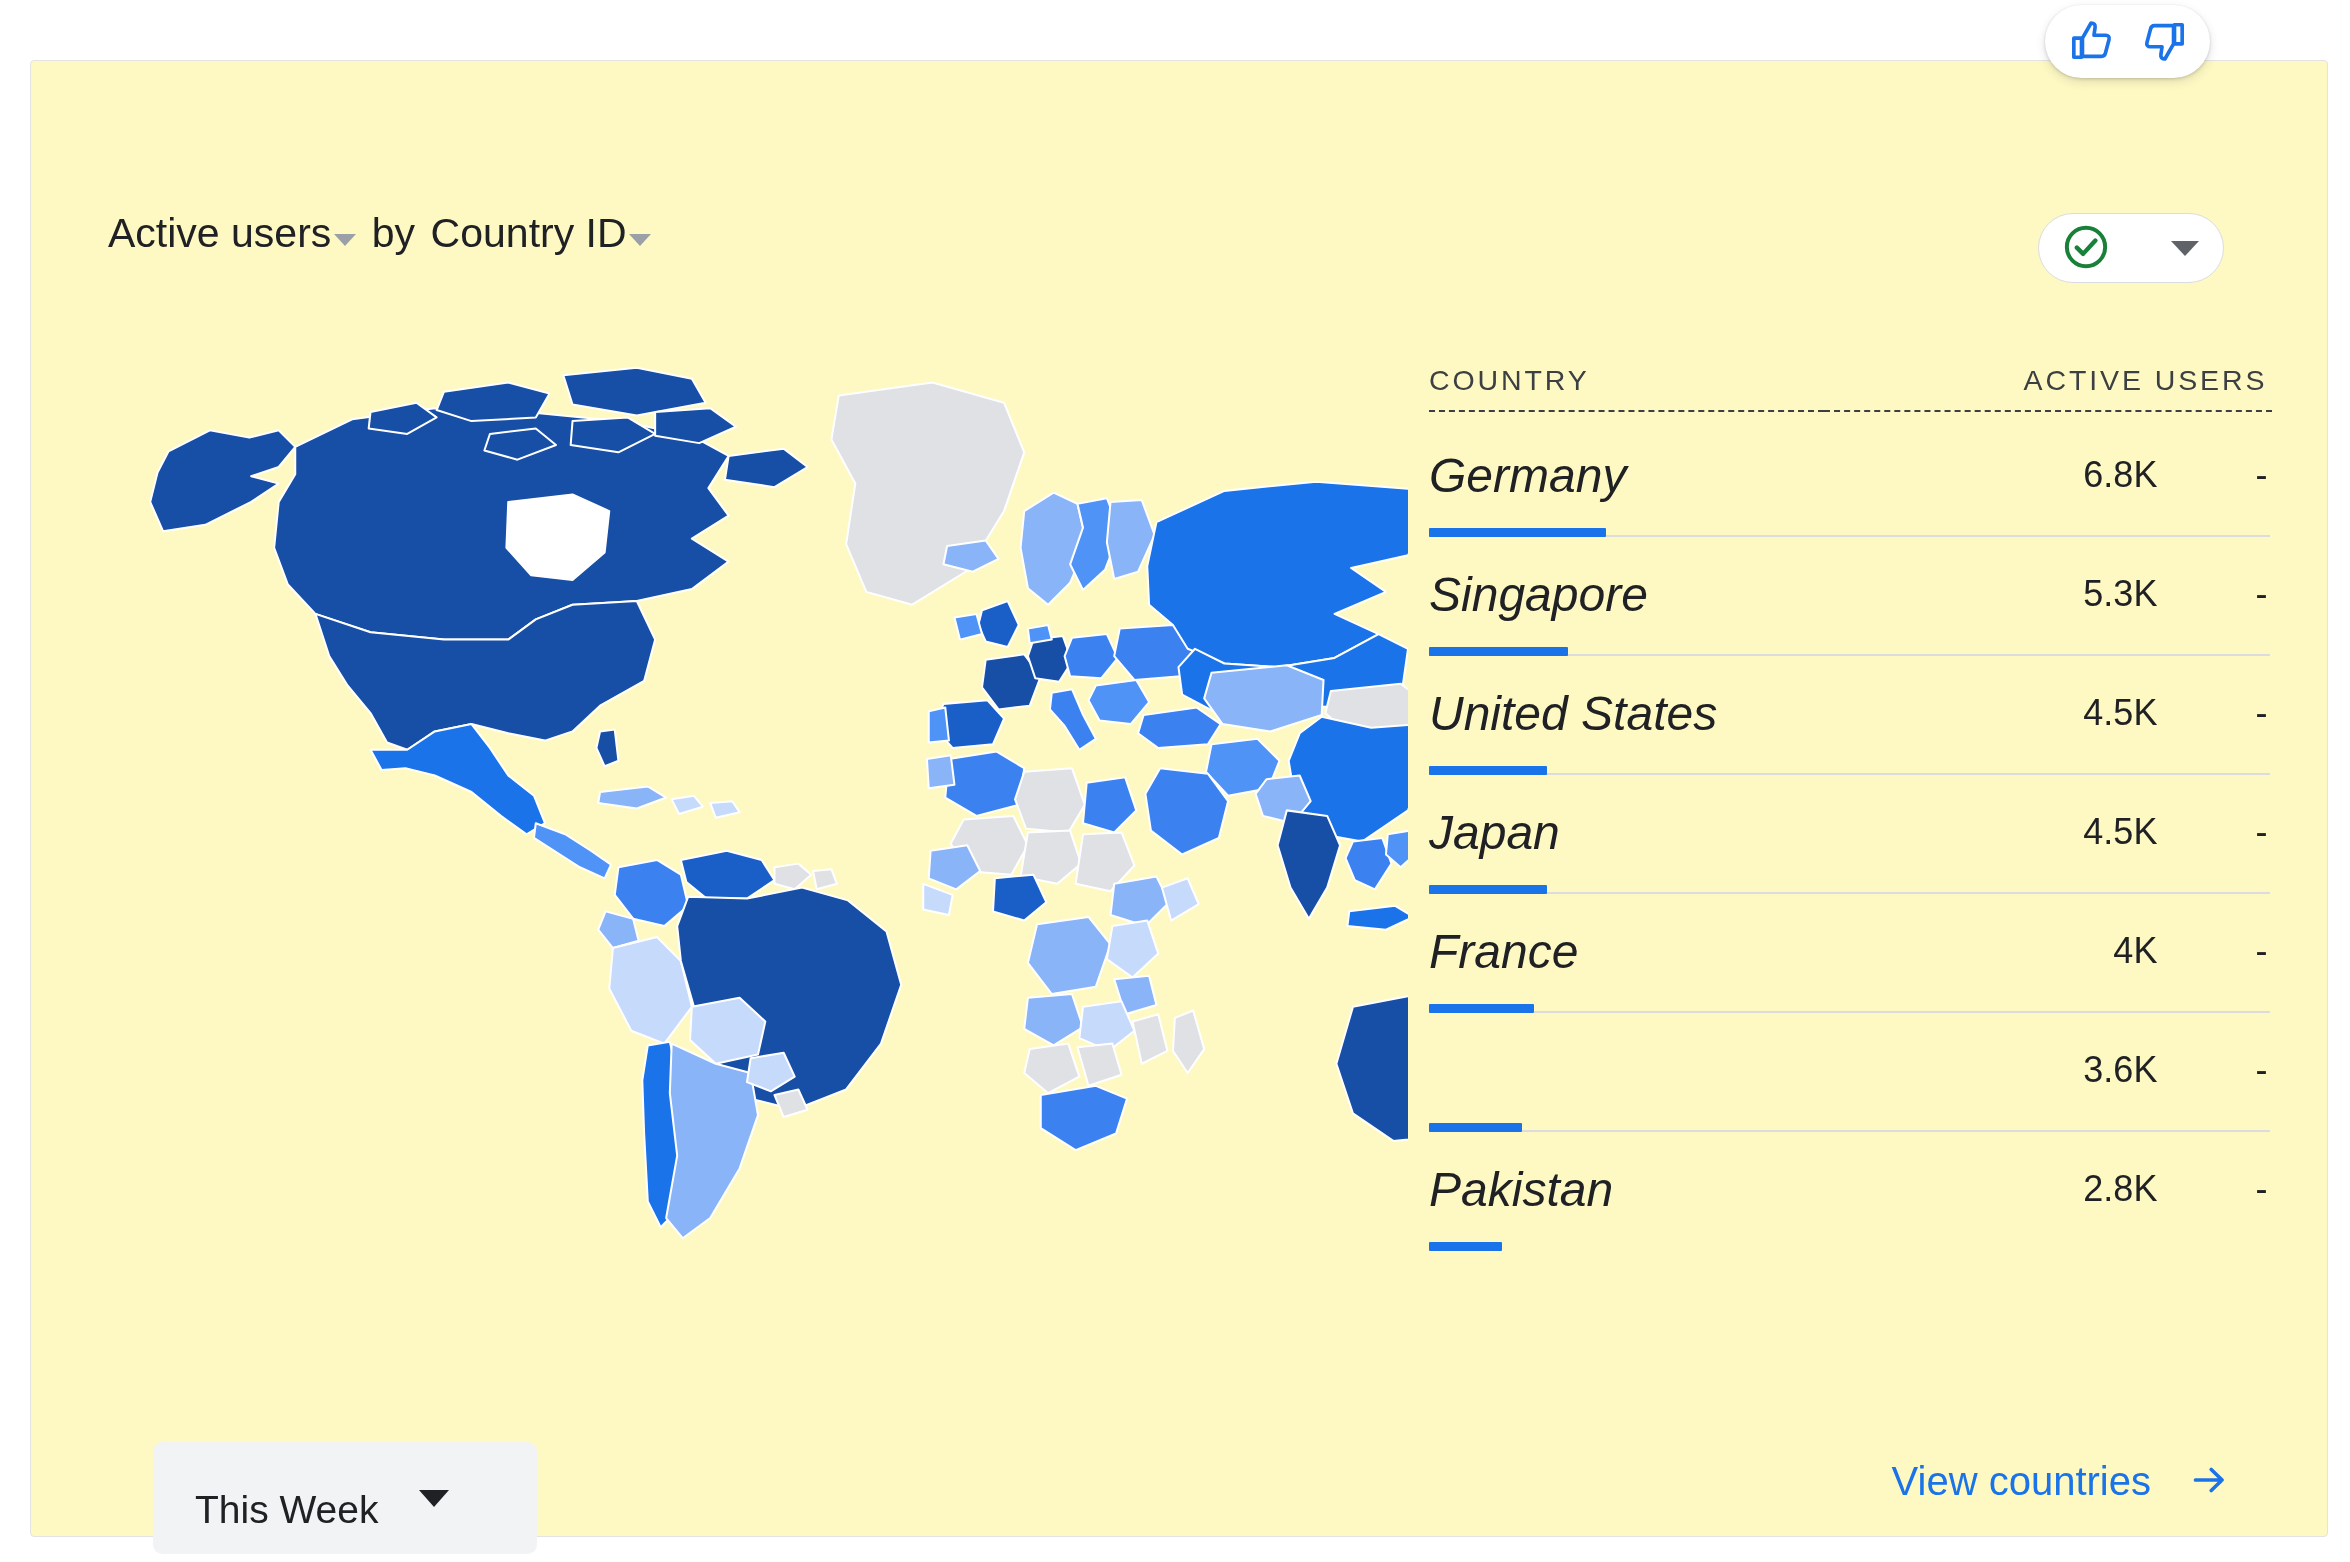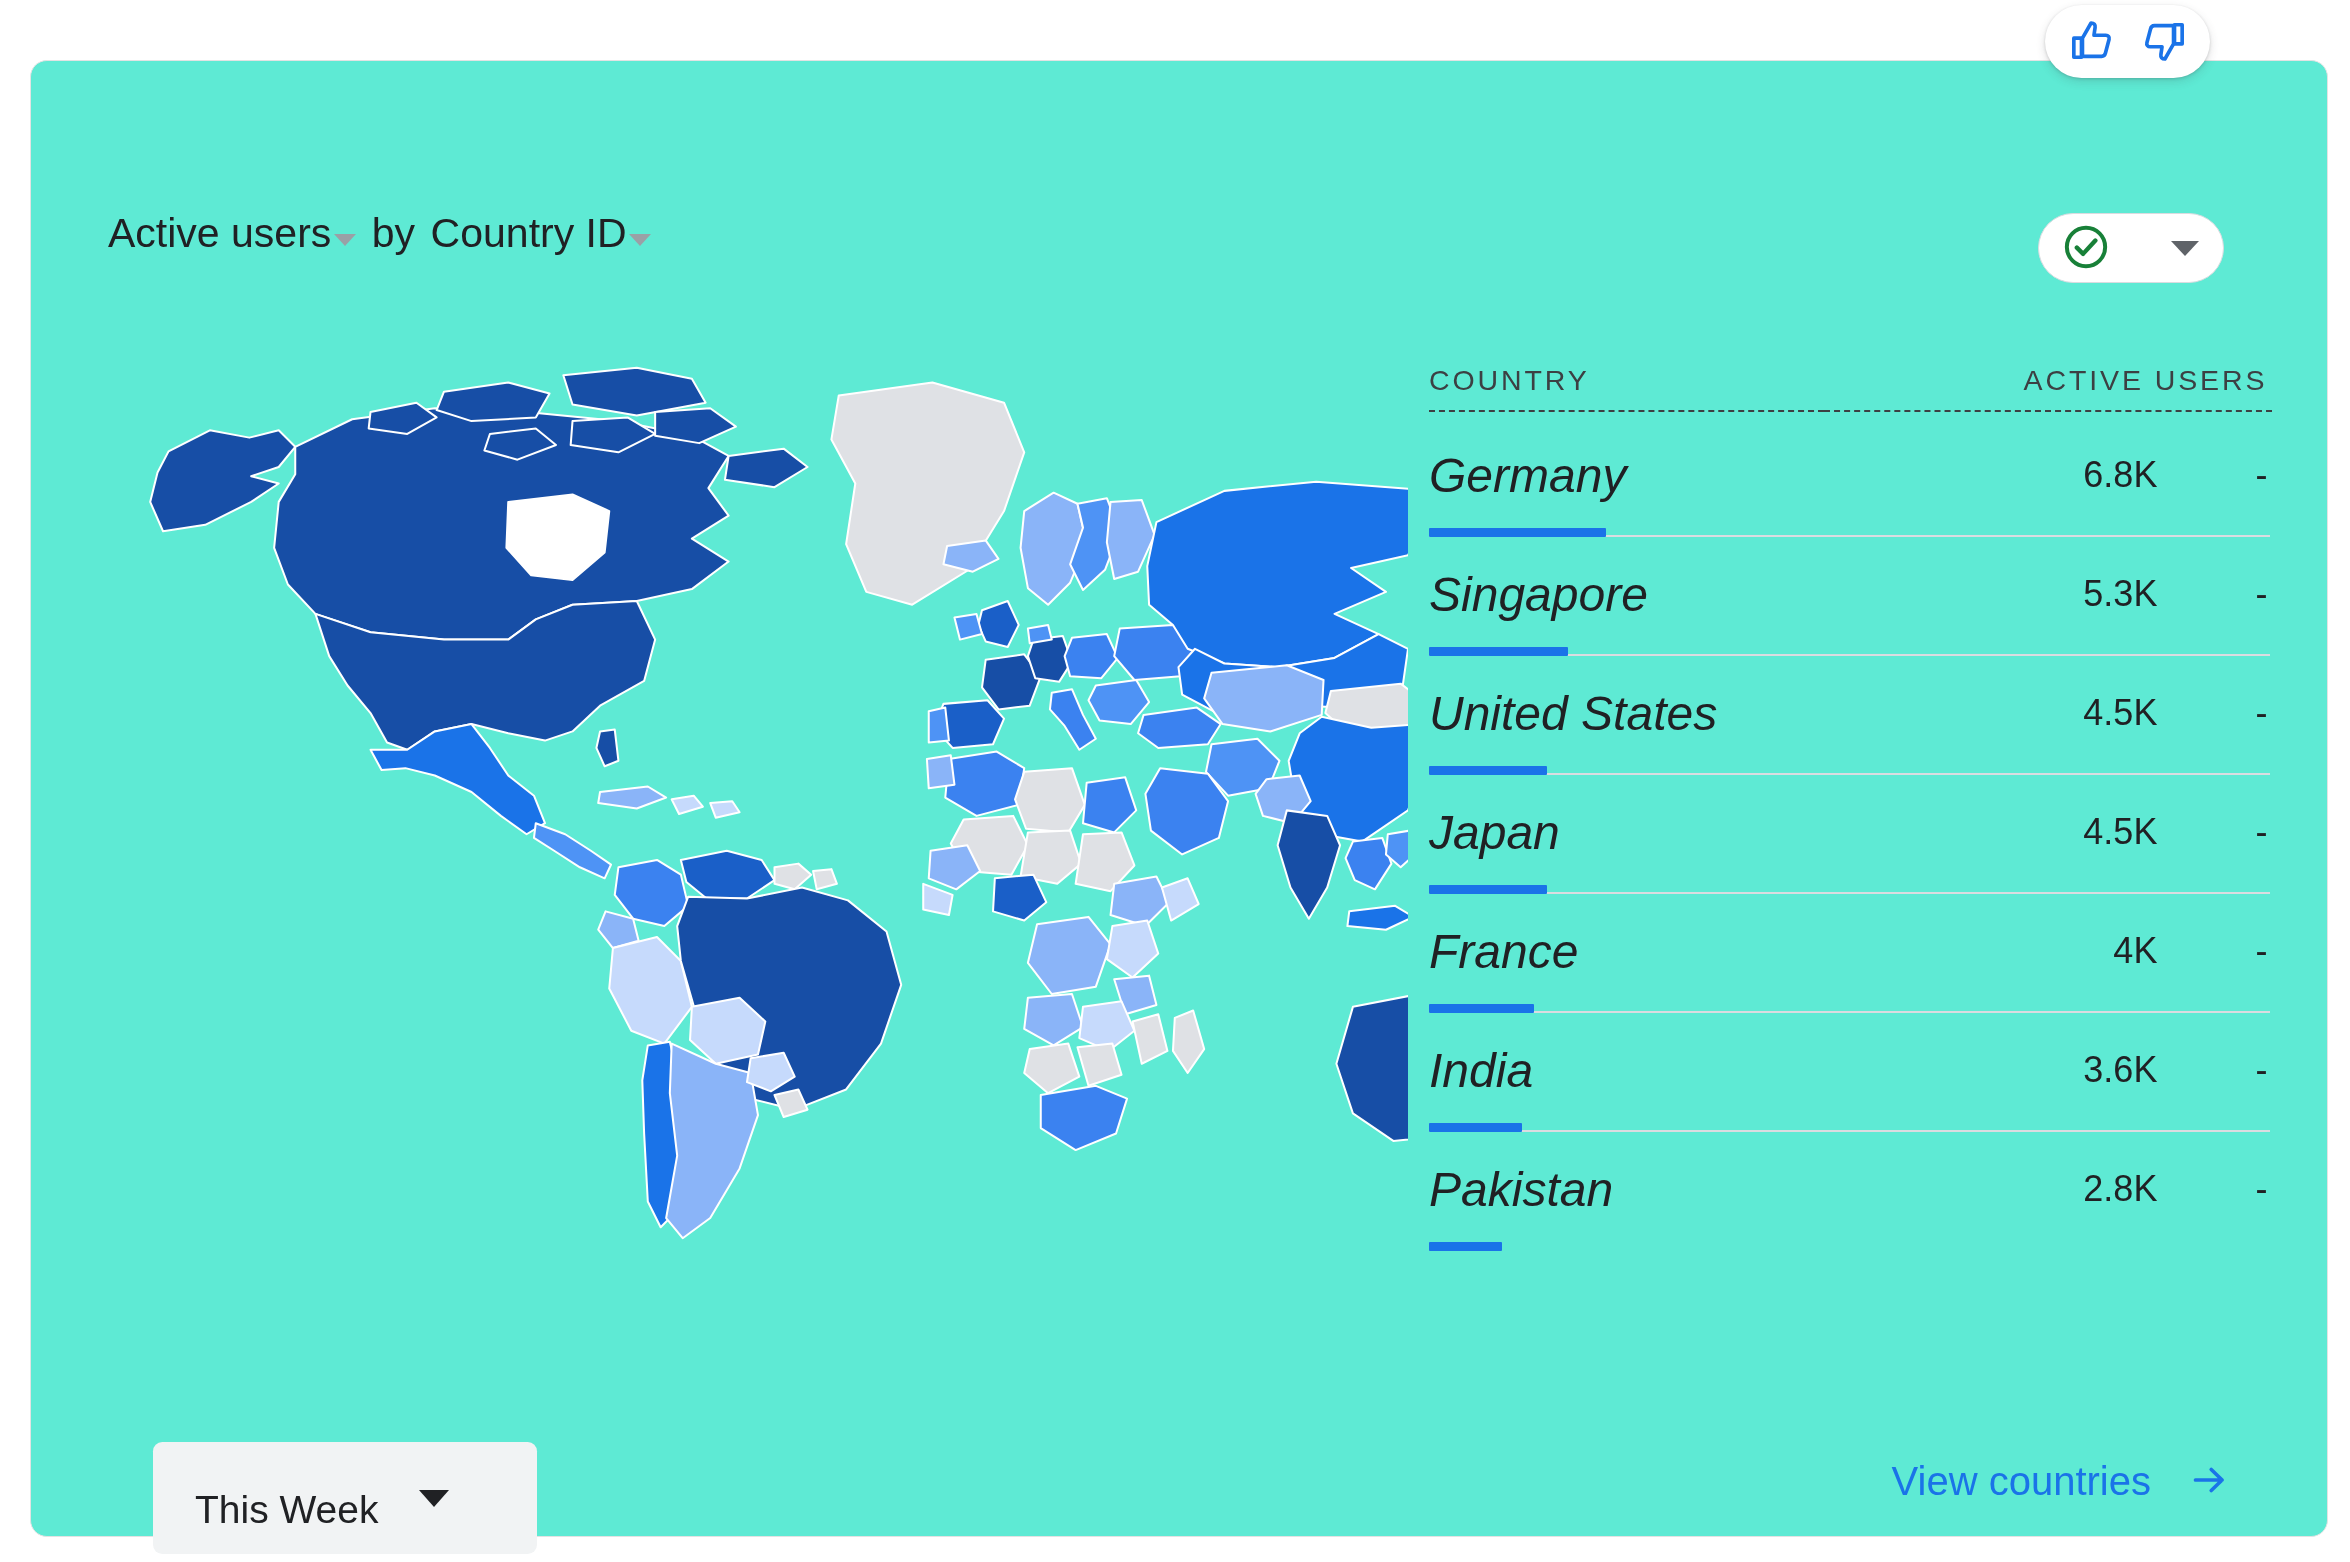--- a/index.html
+++ b/index.html
@@ -8,23 +8,23 @@
     background: #ffffff;
     font-family: "Liberation Sans", "DejaVu Sans", sans-serif;
     overflow: hidden;
   }
 
   
   .card {
     position: absolute;
     left: 30px; top: 60px;
     width: 2298px; height: 1477px;
-    background: #5eead4;
+    background: #fef9c3;
     border: 0.9px solid #e3e3e3;
-    border-radius: 17px;
+    border-radius: 4px;
   }
 
   
   .feedback-pill {
     position: absolute;
     left: 2045px; top: 4.6px;
     width: 165px; height: 73px;
     background: #ffffff;
     border-radius: 37px;
     box-shadow: 0 0.9px 2.8px rgba(60,64,67,.22), 0 3.7px 9.2px rgba(60,64,67,.16);
@@ -399,21 +399,20 @@
           <div class="row-inner">
             <div class="cell-country">France</div>
             <div class="cell-value">4K</div>
             <div class="cell-dash">-</div>
           </div>
           <div class="track"></div>
           <div class="bar" style="width:105px"></div>
         </div>
         <div class="row">
           <div class="row-inner">
-            <div class="cell-country">India</div>
             <div class="cell-value">3.6K</div>
             <div class="cell-dash">-</div>
           </div>
           <div class="track"></div>
           <div class="bar" style="width:93px"></div>
         </div>
         <div class="row">
           <div class="row-inner">
             <div class="cell-country">Pakistan</div>
             <div class="cell-value">2.8K</div>

